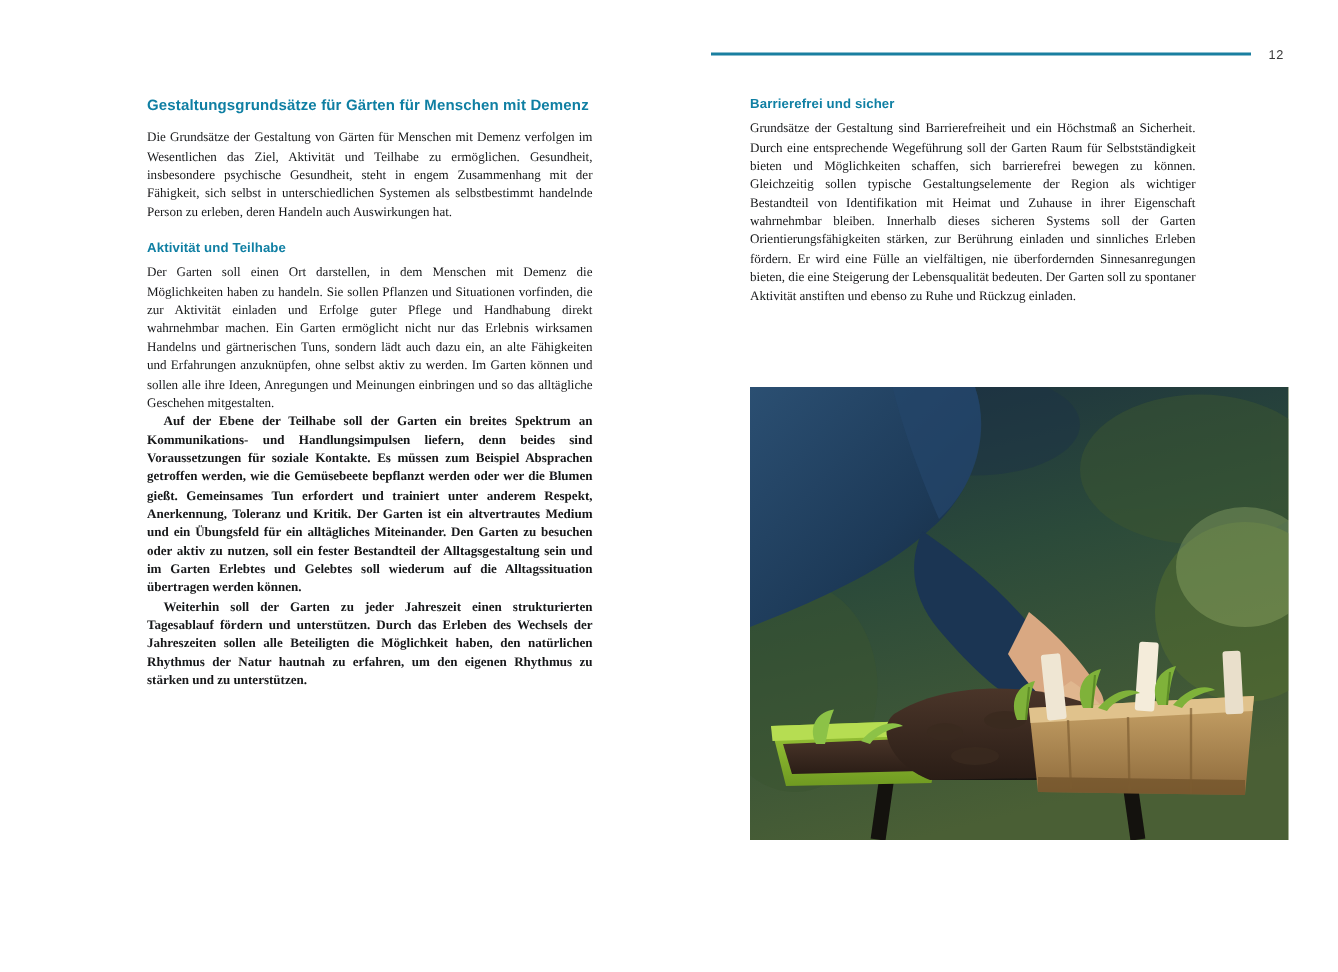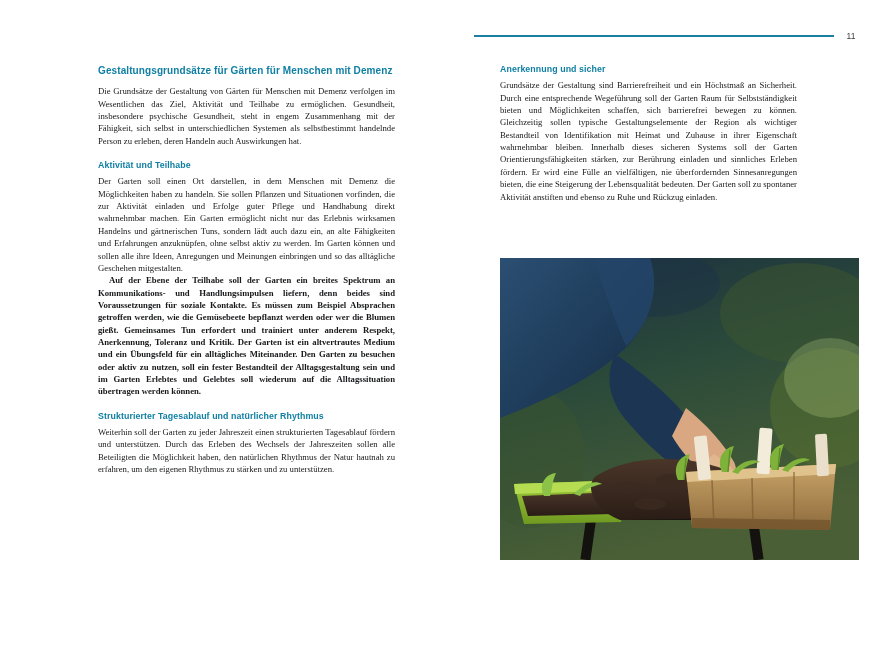--- a/index.html
+++ b/index.html
@@ -115,35 +115,34 @@
 
     <div class="col col-left">
       <h2 class="section-title">Gestaltungsgrundsätze für Gärten für Menschen mit Demenz</h2>
 
       <p class="body">Die Grundsätze der Gestaltung von Gärten für Menschen mit Demenz verfolgen im Wesentlichen das Ziel, Aktivität und Teilhabe zu ermöglichen. Gesundheit, insbesondere psychische Gesundheit, steht in engem Zusammenhang mit der Fähigkeit, sich selbst in unterschiedlichen Systemen als selbstbestimmt handelnde Person zu erleben, deren Handeln auch Auswirkungen hat.</p>
 
       <h3 class="sub-title">Aktivität und Teilhabe</h3>
       <p class="body">Der Garten soll einen Ort darstellen, in dem Menschen mit Demenz die Möglichkeiten haben zu handeln. Sie sollen Pflanzen und Situationen vorfinden, die zur Aktivität einladen und Erfolge guter Pflege und Handhabung direkt wahrnehmbar machen. Ein Garten ermöglicht nicht nur das Erlebnis wirksamen Handelns und gärtnerischen Tuns, sondern lädt auch dazu ein, an alte Fähigkeiten und Erfahrungen anzuknüpfen, ohne selbst aktiv zu werden. Im Garten können und sollen alle ihre Ideen, Anregungen und Meinungen einbringen und so das alltägliche Geschehen mitgestalten.</p>
       <p class="body">Auf der Ebene der Teilhabe soll der Garten ein breites Spektrum an Kommunikations- und Handlungsimpulsen liefern, denn beides sind Voraussetzungen für soziale Kontakte. Es müssen zum Beispiel Absprachen getroffen werden, wie die Gemüsebeete bepflanzt werden oder wer die Blumen gießt. Gemeinsames Tun erfordert und trainiert unter anderem Respekt, Anerkennung, Toleranz und Kritik. Der Garten ist ein altvertrautes Medium und ein Übungsfeld für ein alltägliches Miteinander. Den Garten zu besuchen oder aktiv zu nutzen, soll ein fester Bestandteil der Alltagsgestaltung sein und im Garten Erlebtes und Gelebtes soll wiederum auf die Alltagssituation übertragen werden können.</p>
 
-      <h3 class="sub-title">Strukturierter Tagesablauf und natürlicher Rhythmus</h3>
       <p class="body">Weiterhin soll der Garten zu jeder Jahreszeit einen strukturierten Tagesablauf fördern und unterstützen. Durch das Erleben des Wechsels der Jahreszeiten sollen alle Beteiligten die Möglichkeit haben, den natürlichen Rhythmus der Natur hautnah zu erfahren, um den eigenen Rhythmus zu stärken und zu unterstützen.</p>
     </div>
   </div>
 
   <div class="page page-right">
 
     <div class="folio-row right">
       <span class="folio-rule"></span>
-      <span class="folio-num">11</span>
+      <span class="folio-num">12</span>
     </div>
   </div>
 
   <div class="col col-right">
-    <h3 class="sub-title first">Anerkennung und sicher</h3>
+    <h3 class="sub-title first">Barrierefrei und sicher</h3>
     <p class="body">Grundsätze der Gestaltung sind Barrierefreiheit und ein Höchstmaß an Sicherheit. Durch eine entsprechende Wegeführung soll der Garten Raum für Selbstständigkeit bieten und Möglichkeiten schaffen, sich barrierefrei bewegen zu können. Gleichzeitig sollen typische Gestaltungselemente der Region als wichtiger Bestandteil von Identifikation mit Heimat und Zuhause in ihrer Eigenschaft wahrnehmbar bleiben. Innerhalb dieses sicheren Systems soll der Garten Orientierungsfähigkeiten stärken, zur Berührung einladen und sinnliches Erleben fördern. Er wird eine Fülle an vielfältigen, nie überfordernden Sinnesanregungen bieten, die eine Steigerung der Lebensqualität bedeuten. Der Garten soll zu spontaner Aktivität anstiften und ebenso zu Ruhe und Rückzug einladen.</p>
   </div>
 
   <div class="photo">
     <svg viewBox="0 0 359 302" preserveAspectRatio="xMidYMid slice">
       <defs>
         <linearGradient id="bgGrad" x1="0" y1="0" x2="0.3" y2="1">
           <stop offset="0%" stop-color="#1b2f3f"></stop>
           <stop offset="45%" stop-color="#2b4a3a"></stop>
           <stop offset="100%" stop-color="#4a5f35"></stop>

